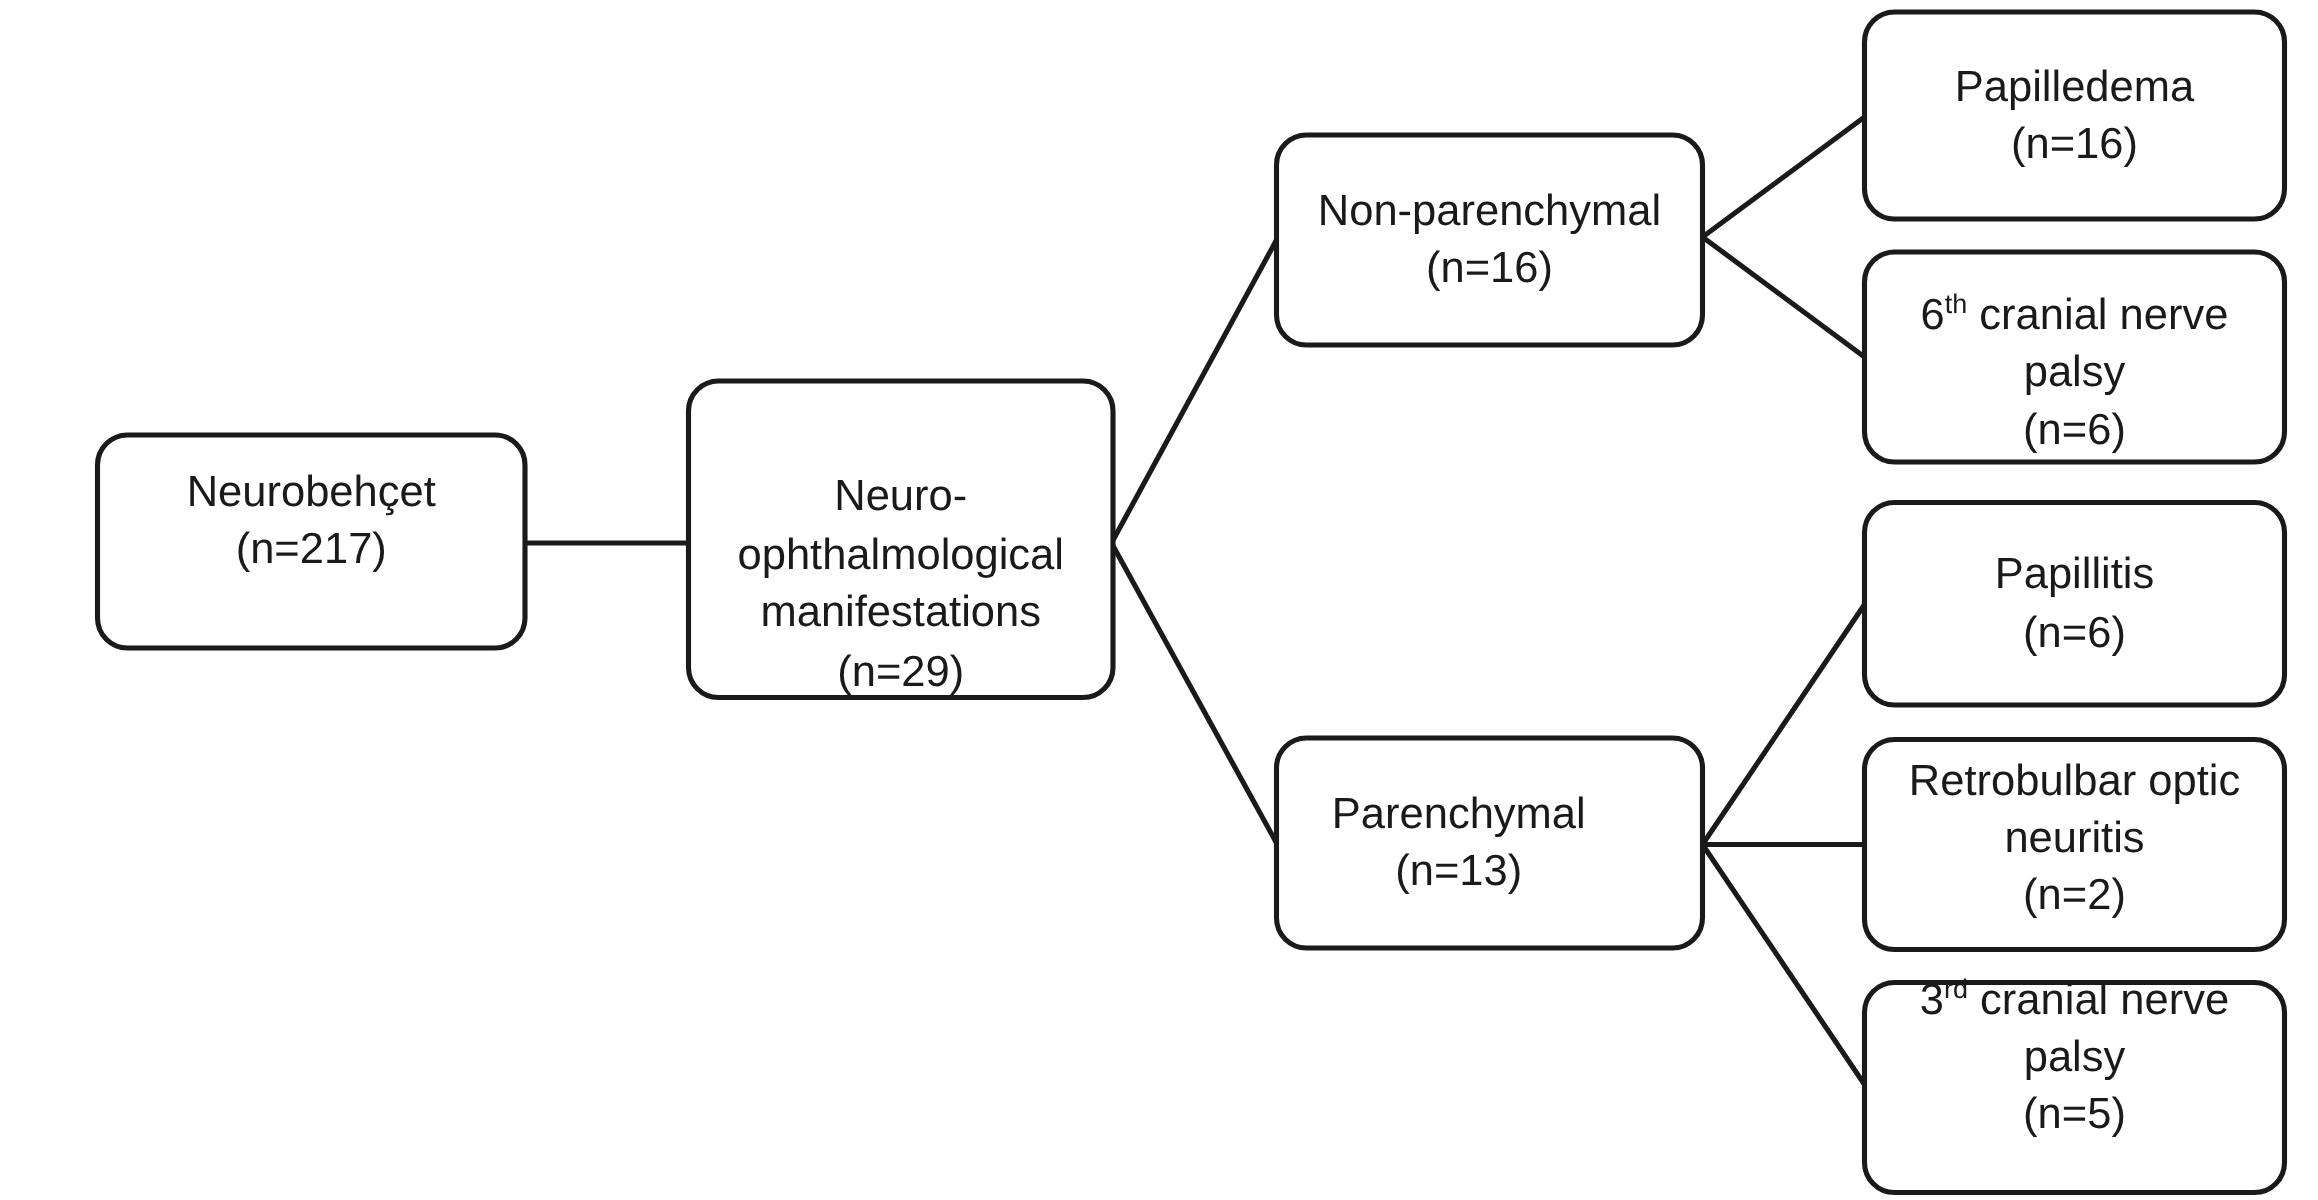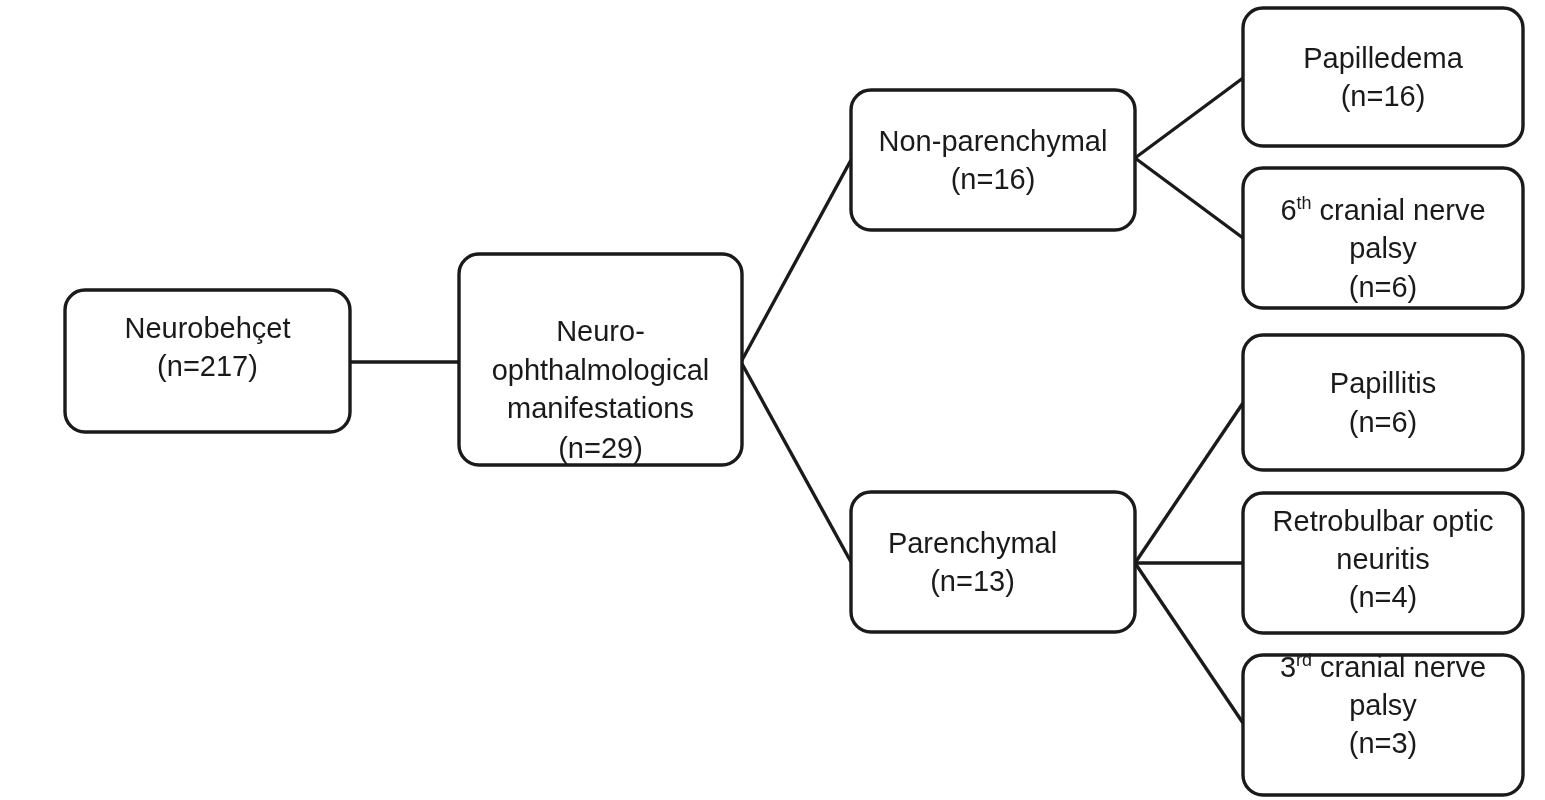--- a/index.html
+++ b/index.html
@@ -146,22 +146,22 @@
   </div>
 
   <div class="node-label" style="left:1243px; top:335px; width:280px; height:135px;">
     <span class="line">Papillitis</span>
     <span class="count">(n=6)</span>
   </div>
 
   <div class="node-label" style="left:1243px; top:493px; width:280px; height:132px;">
     <span class="line">Retrobulbar optic</span>
     <span class="line">neuritis</span>
-    <span class="count">(n=4)</span>
+    <span class="count">(n=2)</span>
   </div>
 
   <div class="node-label" style="left:1243px; top:655px; width:280px; height:100px;">
     <span class="line"><span>3</span><sup>rd</sup><span> cranial nerve</span></span>
     <span class="line">palsy</span>
-    <span class="count">(n=3)</span>
+    <span class="count">(n=5)</span>
   </div>
 
 </div>
 
 </body></html>

